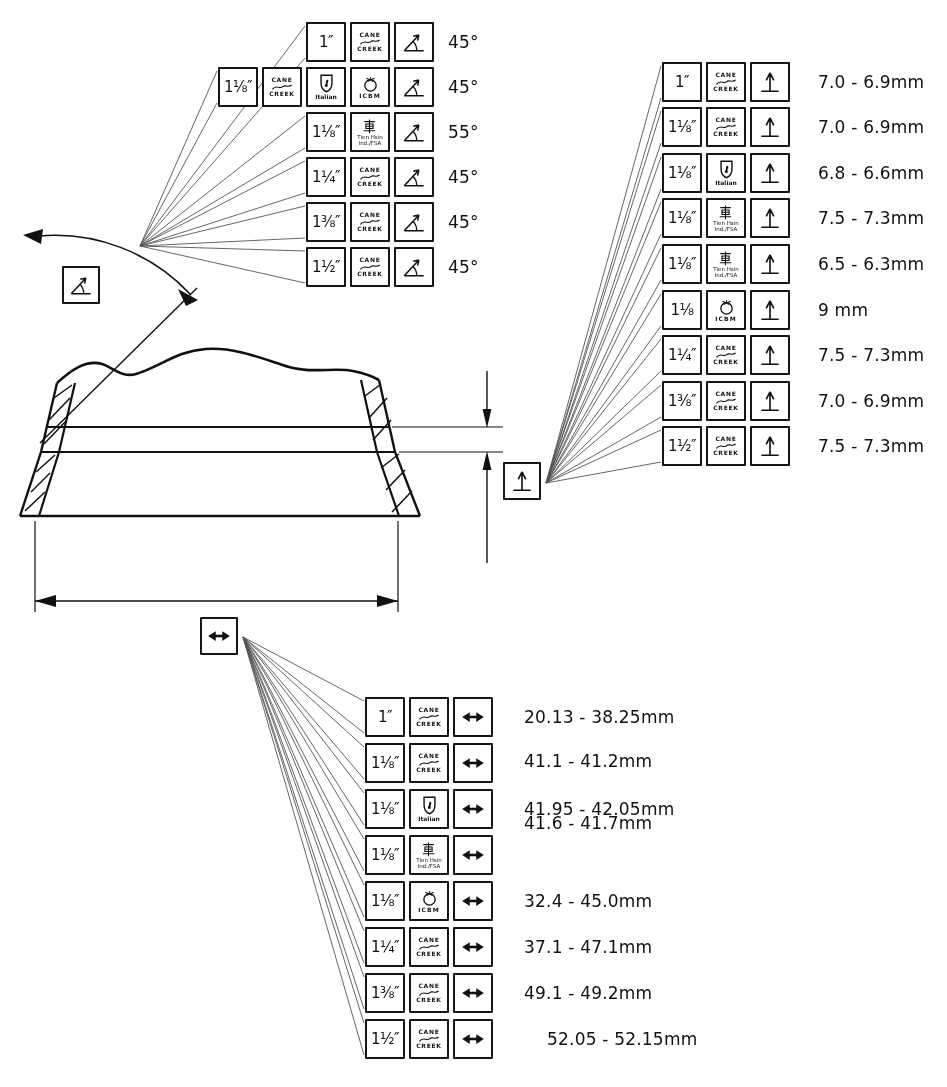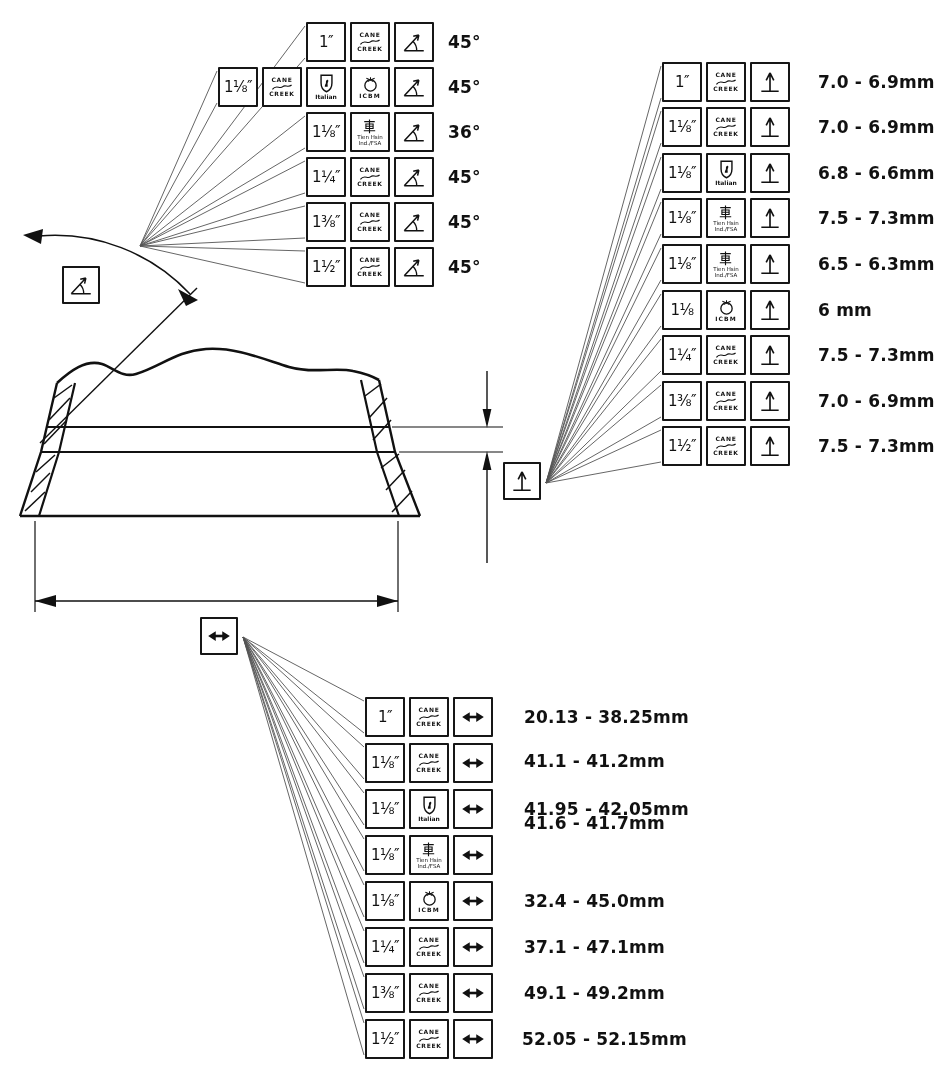--- a/index.html
+++ b/index.html
@@ -12,21 +12,21 @@
   .cell{
     position:absolute;width:40px;height:40px;box-sizing:border-box;
     background:#fff;border:2px solid #161616;border-radius:1px;
     display:flex;flex-direction:column;align-items:center;justify-content:center;
     text-align:center;overflow:hidden;
   }
   .solo{width:38px;height:38px;}
   .size-txt{font-size:15px;letter-spacing:-0.5px;line-height:16px;white-space:nowrap;}
   .val{
     position:absolute;height:40px;display:flex;align-items:center;
-    font-size:17px;font-weight:700;white-space:nowrap;letter-spacing:0.2px;
+    font-size:17px;font-weight:400;white-space:nowrap;letter-spacing:0.2px;
   }
   .g{width:26px;height:26px;display:block;}
   .logo{display:flex;flex-direction:column;align-items:center;justify-content:center;line-height:1;}
   .cc{font-size:6px;font-weight:700;letter-spacing:0.12em;line-height:6px;}
   .sw{width:24px;height:8px;display:block;}
   .sh{width:15px;height:19px;display:block;}
   .tm{width:17px;height:16px;display:block;}
   .che{width:15px;height:15px;display:block;}
   .l6{font-size:6px;line-height:7px;font-weight:600;}
   .lsp{letter-spacing:0.18em;}
@@ -197,21 +197,21 @@
           <span class="l5">Tien Hsin</span>
           <span class="l5">Ind./FSA</span>
         </div>
       </div>
       <div class="cell" style="left:394px;top:112px">
         <svg class="g" viewBox="0 0 24 24">
           <path d="M3,20 H21 M3,20 L16.5,5.5 M16.5,5.5 l-5.2,1.2 M16.5,5.5 l-1.2,5.2" fill="none" stroke="#111" stroke-width="1.4"></path>
           <path d="M14.5,20 A11.5,11.5 0 0 0 11.2,11.6" fill="none" stroke="#111" stroke-width="1.2"></path>
         </svg>
       </div>
-      <div class="val" style="left:448px;top:112px">36°</div>
+      <div class="val" style="left:448px;top:112px">55°</div>
       <div class="cell" style="left:306px;top:157px">
         <span class="size-txt">1¼″</span>
       </div>
       <div class="cell" style="left:350px;top:157px">
         <div class="logo">
           <span class="cc">CANE</span>
           <svg class="sw" viewBox="0 0 26 10">
             <path d="M1,8 C6,1 10,8.5 14,4.5 C17,1.5 20.5,6.5 25,2.5" fill="none" stroke="#111" stroke-width="1.4"></path>
           </svg>
           <span class="cc">CREEK</span>
@@ -362,21 +362,21 @@
             <path d="M9,4.2 L9,1.2 M9,4.2 L4.6,2.4 M9,4.2 L13.4,2.4 M9,4.2 L6,5.8 M9,4.2 L12,5.8" stroke="#111" stroke-width="1.1" fill="none"></path>
           </svg>
           <span class="l6 lsp">ICBM</span>
         </div>
       </div>
       <div class="cell" style="left:750px;top:290px">
         <svg class="g" viewBox="0 0 24 24">
           <path d="M4,20.5 H20 M12,20.5 V4 M12,3.5 L8.5,10.5 M12,3.5 L15.5,10.5" fill="none" stroke="#111" stroke-width="1.5"></path>
         </svg>
       </div>
-      <div class="val" style="left:818px;top:290px">6 mm</div>
+      <div class="val" style="left:818px;top:290px">9 mm</div>
       <div class="cell" style="left:662px;top:335px">
         <span class="size-txt">1¼″</span>
       </div>
       <div class="cell" style="left:706px;top:335px">
         <div class="logo">
           <span class="cc">CANE</span>
           <svg class="sw" viewBox="0 0 26 10">
             <path d="M1,8 C6,1 10,8.5 14,4.5 C17,1.5 20.5,6.5 25,2.5" fill="none" stroke="#111" stroke-width="1.4"></path>
           </svg>
           <span class="cc">CREEK</span>
@@ -568,21 +568,21 @@
           </svg>
           <span class="cc">CREEK</span>
         </div>
       </div>
       <div class="cell" style="left:453px;top:1019px">
         <svg class="g" viewBox="0 0 24 24">
           <path d="M5,12 H19" stroke="#111" stroke-width="2.4"></path>
           <path d="M2,12 L9,7.5 V16.5 Z M22,12 L15,7.5 V16.5 Z" fill="#111" stroke="none"></path>
         </svg>
       </div>
-      <div class="val" style="left:522px;top:1019px">52.05 - 52.15mm</div>
+      <div class="val" style="left:547px;top:1019px">52.05 - 52.15mm</div>
       <div class="cell solo" style="left:62px;top:266px">
         <svg class="g" viewBox="0 0 24 24">
           <path d="M3,20 H21 M3,20 L16.5,5.5 M16.5,5.5 l-5.2,1.2 M16.5,5.5 l-1.2,5.2" fill="none" stroke="#111" stroke-width="1.4"></path>
           <path d="M14.5,20 A11.5,11.5 0 0 0 11.2,11.6" fill="none" stroke="#111" stroke-width="1.2"></path>
         </svg>
       </div>
       <div class="cell solo" style="left:503px;top:462px">
         <svg class="g" viewBox="0 0 24 24">
           <path d="M4,20.5 H20 M12,20.5 V4 M12,3.5 L8.5,10.5 M12,3.5 L15.5,10.5" fill="none" stroke="#111" stroke-width="1.5"></path>
         </svg>

